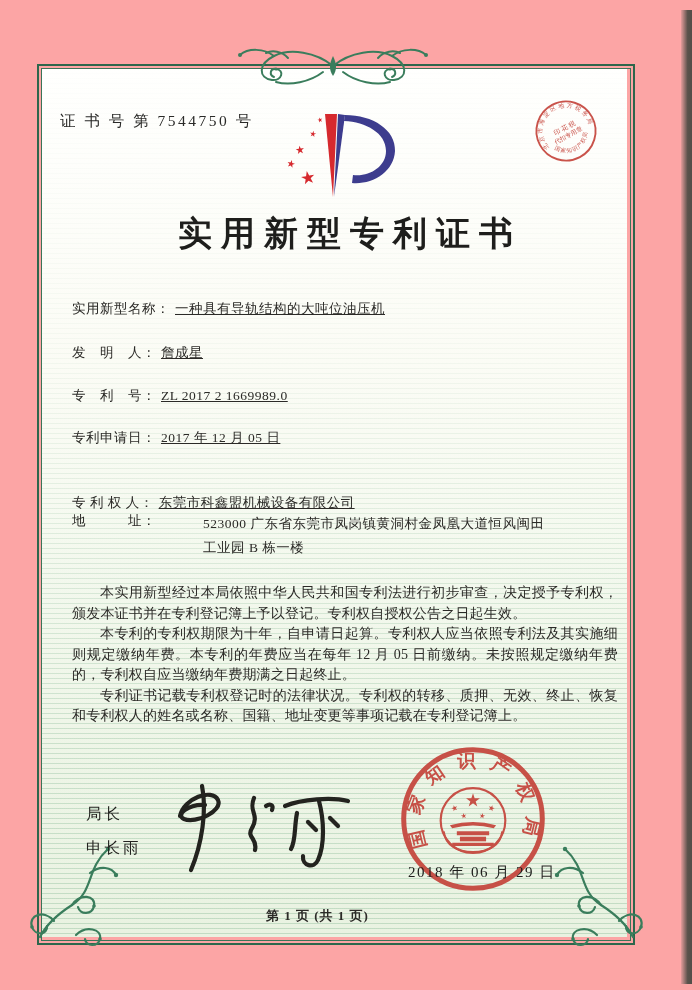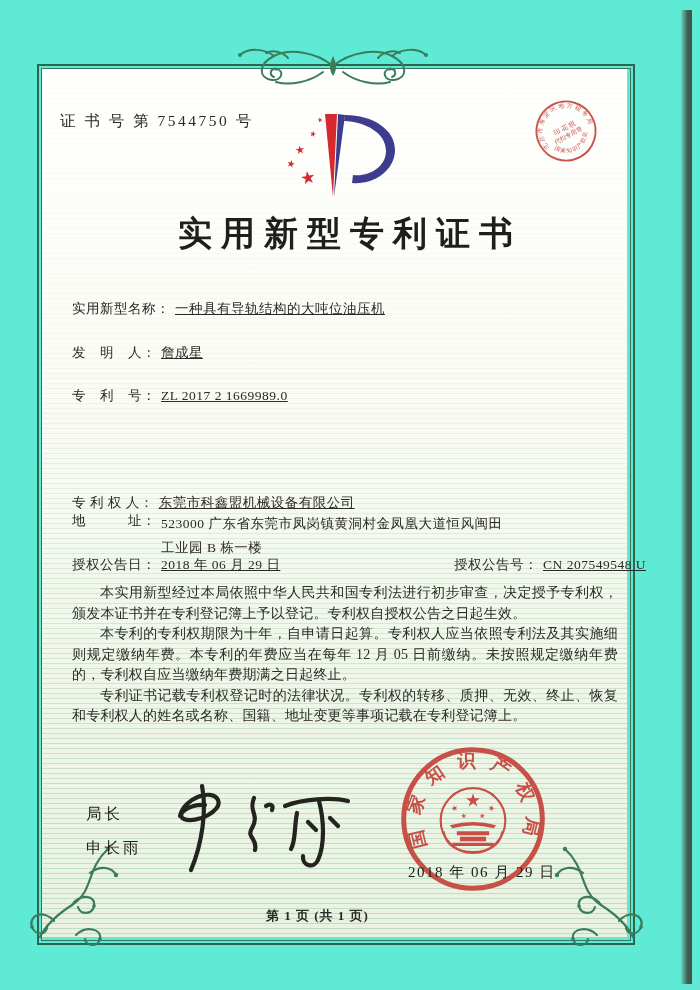--- a/index.html
+++ b/index.html
@@ -1,34 +1,34 @@
 <!DOCTYPE html>
 <html><head>
 <meta charset="utf-8">
 <style>
   html,body{margin:0;padding:0;}
   body{width:700px;height:990px;background:#e9e9e6;font-family:"Liberation Serif","DejaVu Serif",serif;}
-  .paper{position:relative;width:700px;height:990px;background:#5eead4;overflow:hidden;}
+  .paper{position:relative;width:700px;height:990px;background:#fca5a5;overflow:hidden;}
   .edge-right{position:absolute;left:681px;top:10px;width:11px;height:974px;z-index:9;
     background:linear-gradient(to right, rgba(100,106,98,0.15), rgba(62,68,60,0.85) 60%, rgba(62,68,60,0.9));}
   .frame{position:absolute;left:37px;top:64px;width:594px;height:877px;border:2.5px solid #2d664c;z-index:1;}
   .frame-inner{position:absolute;inset:2px;border:1px solid #3a7458;}
   .texture{position:absolute;left:41px;top:68px;width:586px;height:869px;z-index:0;
     background:
       linear-gradient(to bottom, rgba(255,255,254,0.96) 0%, rgba(252,252,246,0.82) 32%, rgba(240,247,235,0.38) 58%, rgba(230,242,224,0.12) 78%, rgba(224,239,218,0) 100%),
       repeating-linear-gradient(to bottom, rgba(118,176,136,0.34) 0px, rgba(118,176,136,0.34) 1px, rgba(255,255,255,0) 1px, rgba(255,255,255,0) 5px),
       linear-gradient(to bottom, #fdfdf7 0%, #f7faf1 50%, #e9f2e1 100%);}
   .cert-no{position:absolute;left:60px;top:111px;font-size:15.5px;letter-spacing:2.5px;color:#2a2a28;z-index:2;}
   .title{position:absolute;left:0;top:211px;width:700px;text-align:center;font-size:34px;font-weight:bold;
     letter-spacing:9px;color:#1e1e1c;z-index:2;}
   .row{position:absolute;left:72px;font-size:13.5px;color:#2b2a27;z-index:2;white-space:nowrap;}
   .row .lbl{letter-spacing:0.5px;text-align:center;}
   .row .val{margin-left:5px;letter-spacing:0.5px;text-decoration:underline;}
   .val-block{display:inline-block;vertical-align:top;margin-left:5px;max-width:430px;white-space:normal;line-height:24px;}
-  .val-block span{display:block;letter-spacing:0.5px;}
+  .val-block span{display:block;letter-spacing:0.5px;margin-left:42px;}
   .grant-right{position:absolute;left:382px;top:0;}
   .paras{position:absolute;left:72px;top:583px;width:546px;z-index:2;color:#2b2a27;}
   .paras p{margin:0;font-size:14px;line-height:20.5px;text-indent:2em;text-align:justify;letter-spacing:0.2px;}
   .director{position:absolute;left:86px;top:804px;z-index:3;color:#22221f;font-size:15.5px;letter-spacing:3px;}
   .director div{margin-bottom:13px;}
   .sig{position:absolute;left:150px;top:772px;z-index:3;}
   .seal{position:absolute;left:396px;top:742px;z-index:4;opacity:0.93;}
   .seal-date{position:absolute;left:408px;top:863px;z-index:5;font-size:15px;letter-spacing:1.5px;color:#1d1d1b;white-space:nowrap;}
   .tax-stamp{position:absolute;left:523px;top:88px;z-index:4;opacity:0.92;}
   .footer{position:absolute;left:266px;top:907px;font-size:13px;color:#2b2a27;letter-spacing:1px;z-index:2;white-space:nowrap;font-weight:bold;}
@@ -132,31 +132,28 @@
 
   <div class="row" style="top:300px">
     <span class="lbl">实用新型名称：</span><span class="val">一种具有导轨结构的大吨位油压机</span>
   </div>
   <div class="row" style="top:344px">
     <span class="lbl">发　明　人：</span><span class="val">詹成星</span>
   </div>
   <div class="row" style="top:387px">
     <span class="lbl">专　利　号：</span><span class="val">ZL 2017 2 1669989.0</span>
   </div>
+  <div class="row" style="top:429px">
+    <span class="lbl">专利申请日：</span><span class="val">2017 年 12 月 05 日</span>
+  </div>
   <div class="row" style="top:494px">
     <span class="lbl">专 利 权 人：</span><span class="val">东莞市科鑫盟机械设备有限公司</span>
   </div>
   <div class="row" style="top:512px">
     <span class="lbl">地　　　址：</span><span class="val-block"><span>523000 广东省东莞市凤岗镇黄洞村金凤凰大道恒风闽田</span><span>工业园 B 栋一楼</span></span>
-  </div>
-  <div class="row" style="top:556px">
-    <span class="lbl">授权公告日：</span><span class="val">2018 年 06 月 29 日</span>
-    <span class="grant-right">
-      <span class="lbl">授权公告号：</span><span class="val">CN 207549548 U</span>
-    </span>
   </div>
 
   <div class="paras">
     <p>本实用新型经过本局依照中华人民共和国专利法进行初步审查，决定授予专利权，颁发本证书并在专利登记簿上予以登记。专利权自授权公告之日起生效。</p>
     <p>本专利的专利权期限为十年，自申请日起算。专利权人应当依照专利法及其实施细则规定缴纳年费。本专利的年费应当在每年 12 月 05 日前缴纳。未按照规定缴纳年费的，专利权自应当缴纳年费期满之日起终止。</p>
     <p>专利证书记载专利权登记时的法律状况。专利权的转移、质押、无效、终止、恢复和专利权人的姓名或名称、国籍、地址变更等事项记载在专利登记簿上。</p>
   </div>
 
   <div class="director">
     <div>局长</div>

